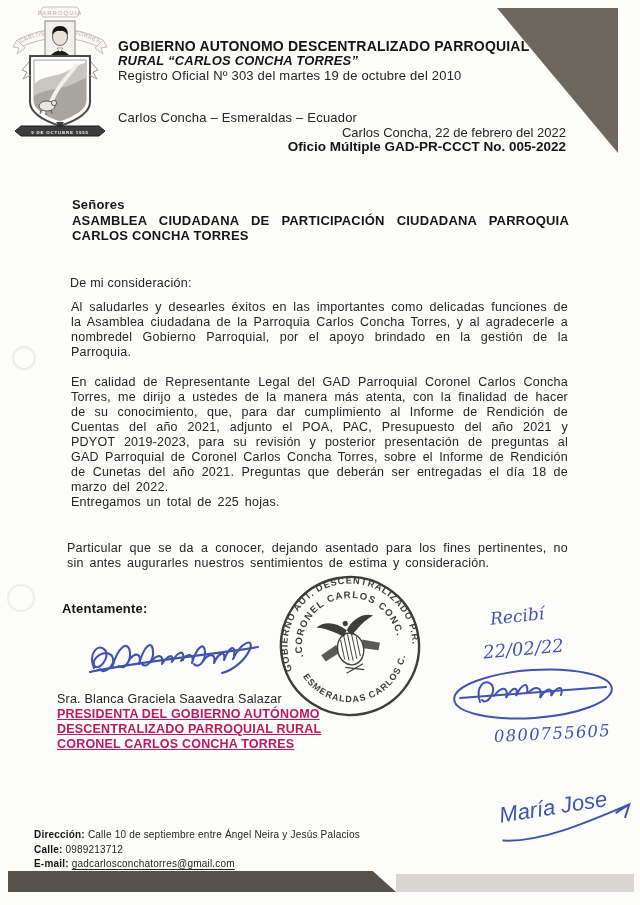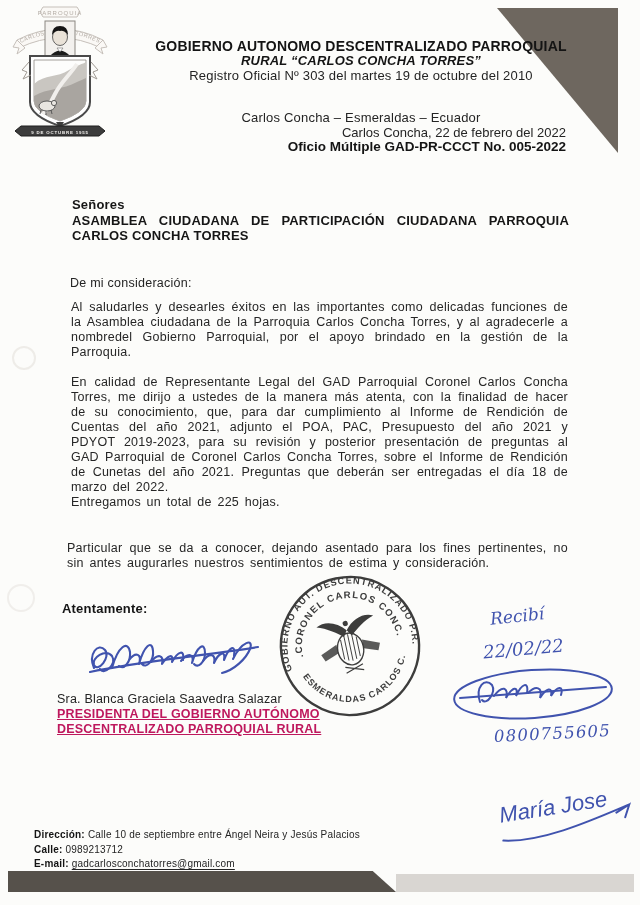--- a/index.html
+++ b/index.html
@@ -3,21 +3,21 @@
 <meta charset="utf-8">
 <style>
   html,body{margin:0;padding:0;background:#9a9a9a;}
   .page{
     position:relative;width:640px;height:905px;margin:0 auto;
     background:#fcfcfa;overflow:hidden;
     font-family:"Liberation Sans",sans-serif;color:#242424;
   }
   .abs{position:absolute;}
   
-  .hdr{left:142px;width:438px;text-align:center;letter-spacing:.2px;}
+  .hdr{left:118px;width:438px;text-align:left;letter-spacing:.2px;}
   .hdr-b{font-weight:bold;color:#141414;}
   .hdr-r{left:130px;width:436px;text-align:right;}
   
   .para{
     position:absolute;left:71px;width:497px;text-align:justify;
     font-size:12.5px;line-height:15px;letter-spacing:.25px;word-spacing:2px;
     color:#262626;
   }
   .rcpt{font-weight:bold;color:#161616;font-size:13px;line-height:15.5px;letter-spacing:.2px;}
   .just-line{text-align:justify;text-align-last:justify;}
@@ -163,20 +163,21 @@
       <path d="M119,35 C126,26 132,28 130,37 C135,26 142,24 140,34 C145,21 152,17 150,30"></path>
       <path d="M149,33 C158,15 170,12 166,23 C162,33 150,44 138,47"></path>
       <path d="M6,46 C50,36 118,30 174,21"></path>
     </g>
   </svg>
 
   <div class="abs" style="left:57px;top:692px;">
     <div class="signer-line">Sra. Blanca Graciela Saavedra Salazar</div>
     <div class="signer-line signer-bold">PRESIDENTA DEL GOBIERNO AUTÓNOMO</div>
     <div class="signer-line signer-bold">DESCENTRALIZADO PARROQUIAL RURAL</div>
+    <div class="signer-line signer-bold">CORONEL CARLOS CONCHA TORRES</div>
   </div>
 
   <div class="abs ink" style="left:490px;top:606px;font-size:17px;transform:rotate(-6deg);">Recibí</div>
   <div class="abs ink" style="left:483px;top:638px;font-size:18px;transform:rotate(-5deg);">22/02/22</div>
 
   <svg class="abs" style="left:448px;top:662px;" width="170" height="64" viewBox="0 0 170 64">
     <g fill="none" stroke="#4053ae" stroke-width="2" stroke-linecap="round">
       <ellipse cx="85" cy="32" rx="79" ry="24" transform="rotate(-4 85 32)"></ellipse>
       <path d="M32,40 C27,25 37,15 44,23 C48,30 39,44 34,38"></path>
       <path d="M46,34 C54,23 61,25 58,36 C64,25 71,23 68,34 C74,21 81,19 79,31"></path>

